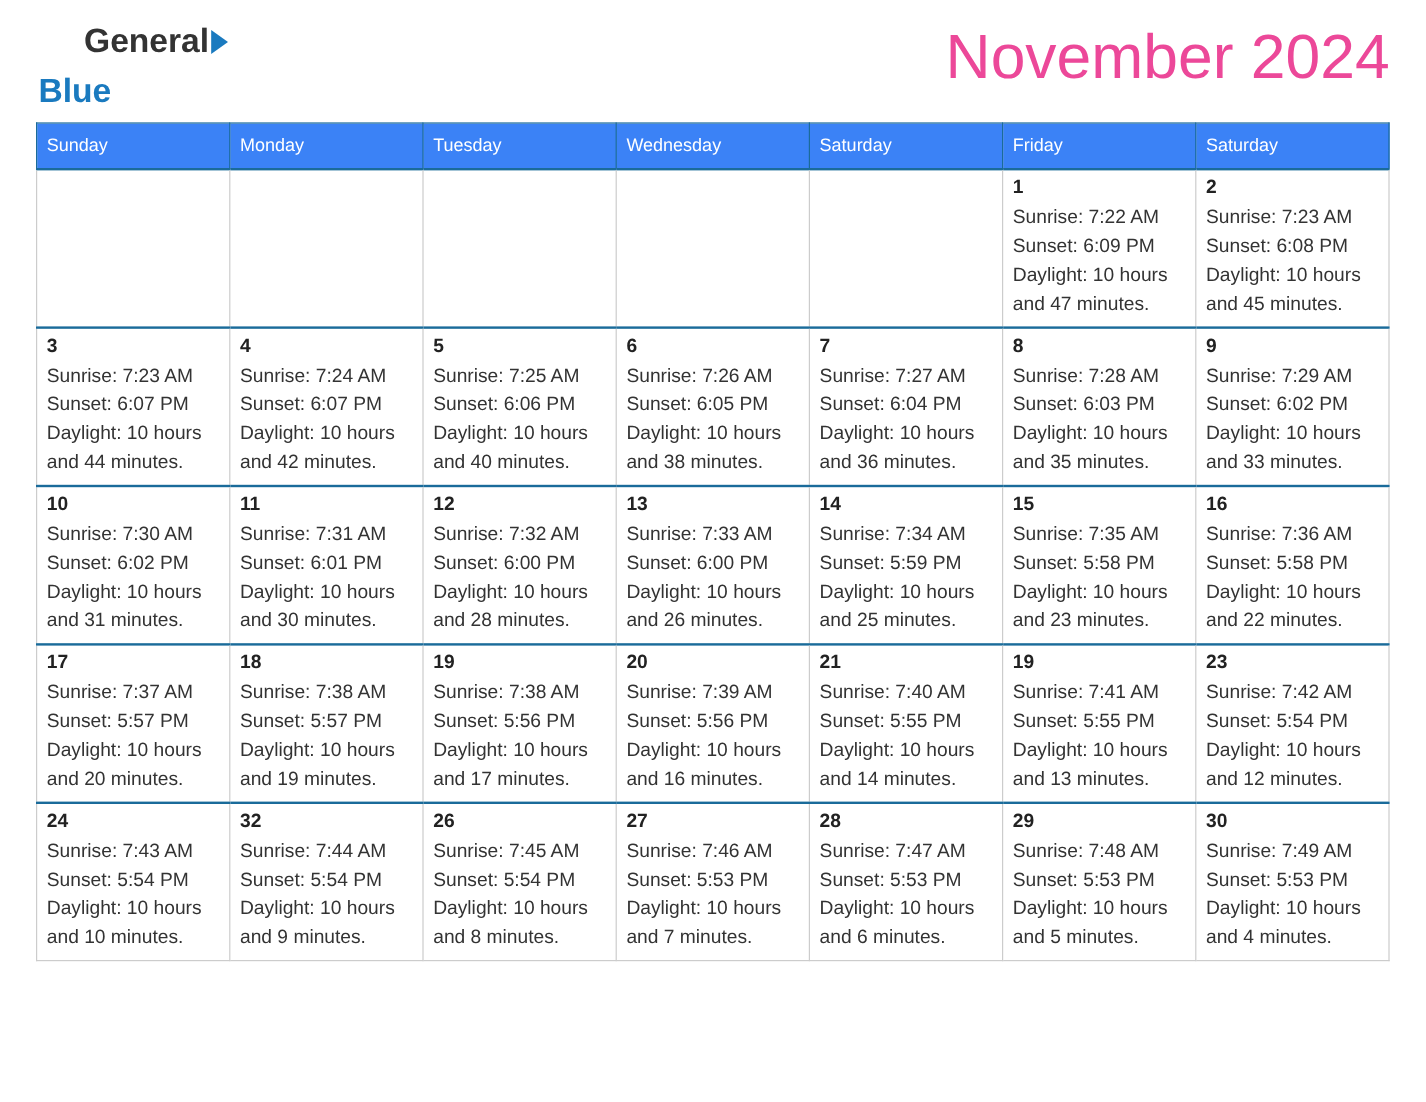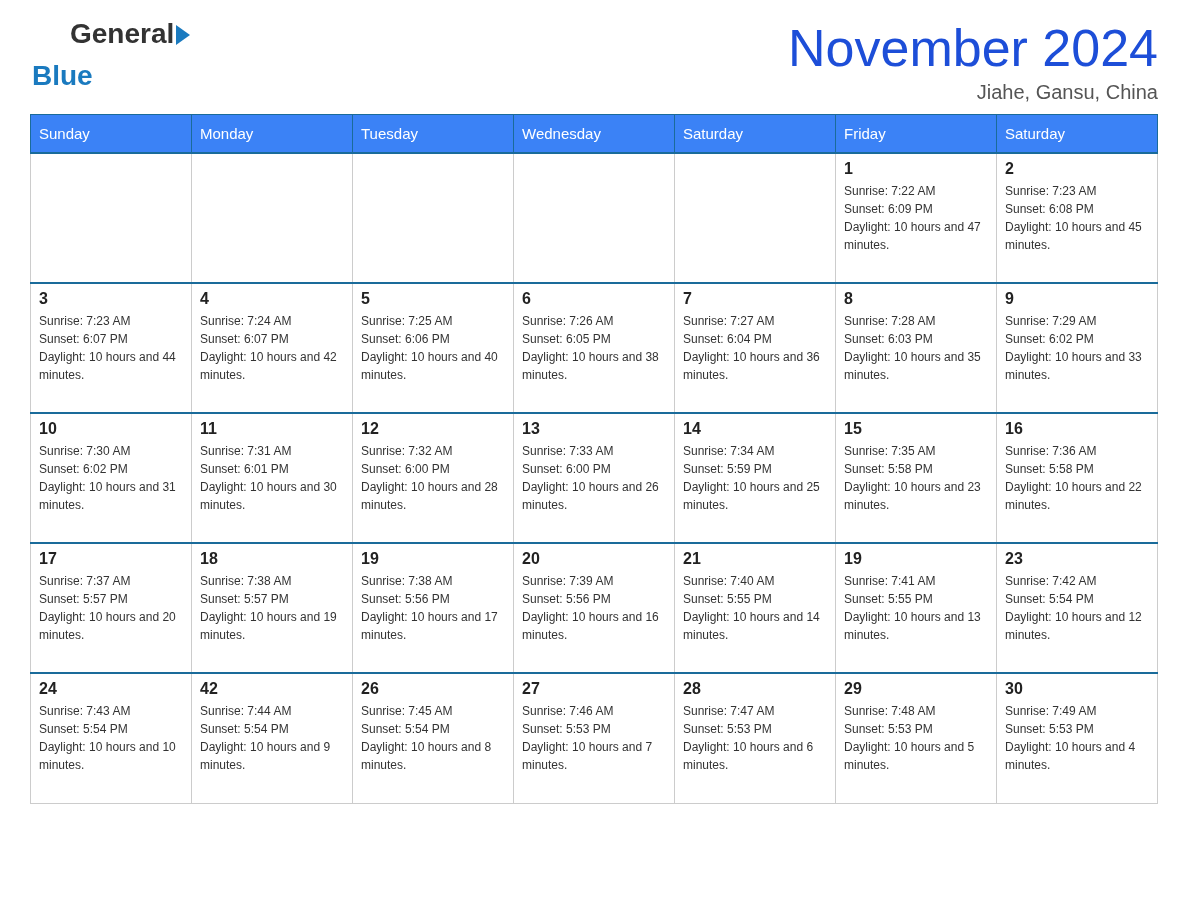--- a/index.html
+++ b/index.html
@@ -46,21 +46,21 @@
       font-weight: bold;
       margin-top: 12px;
       padding-left: 2px;
     }
     .title-section {
       text-align: right;
     }
     .month-title {
       font-size: 52px;
       font-weight: 300;
-      color: #1d4ed8;
+      color: #ec4899;
       line-height: 1.1;
     }
     .location {
       font-size: 20px;
       color: #555;
       margin-top: 4px;
     }
     .calendar {
       width: 100%;
       border-collapse: collapse;
@@ -89,42 +89,41 @@
     .calendar tbody tr td {
       border-top: 2px solid #1a6b9a;
     }
     .day-number {
       font-size: 16px;
       color: #222;
       font-weight: bold;
       margin-bottom: 4px;
     }
     .day-info {
-      font-size: 12px;
+      font-size: 16px;
       color: #333;
       line-height: 1.5;
     }
     .empty-cell {
       background: #f9f9f9;
     }
   </style>
 </head>
 <body>
 
 <div class="header">
   <div class="logo">
     <div class="logo-text">
       <span class="logo-general">General</span>
       <div class="logo-triangle"></div>
     </div>
     <div class="logo-blue">Blue</div>
   </div>
   <div class="title-section">
     <div class="month-title">November 2024</div>
-    <div class="location">Jiahe, Gansu, China</div>
   </div>
 </div>
 
 <table class="calendar">
   <thead>
     <tr>
     <th>Sunday</th>
         <th>Monday</th>
         <th>Tuesday</th>
         <th>Wednesday</th>
@@ -238,21 +237,21 @@
           <div class="day-number">23</div>
           <div class="day-info">Sunrise: 7:42 AM<br>Sunset: 5:54 PM<br>Daylight: 10 hours and 12 minutes.</div>
         </td>
       </tr>
       <tr>
         <td>
           <div class="day-number">24</div>
           <div class="day-info">Sunrise: 7:43 AM<br>Sunset: 5:54 PM<br>Daylight: 10 hours and 10 minutes.</div>
         </td>
         <td>
-          <div class="day-number">42</div>
+          <div class="day-number">32</div>
           <div class="day-info">Sunrise: 7:44 AM<br>Sunset: 5:54 PM<br>Daylight: 10 hours and 9 minutes.</div>
         </td>
         <td>
           <div class="day-number">26</div>
           <div class="day-info">Sunrise: 7:45 AM<br>Sunset: 5:54 PM<br>Daylight: 10 hours and 8 minutes.</div>
         </td>
         <td>
           <div class="day-number">27</div>
           <div class="day-info">Sunrise: 7:46 AM<br>Sunset: 5:53 PM<br>Daylight: 10 hours and 7 minutes.</div>
         </td>

